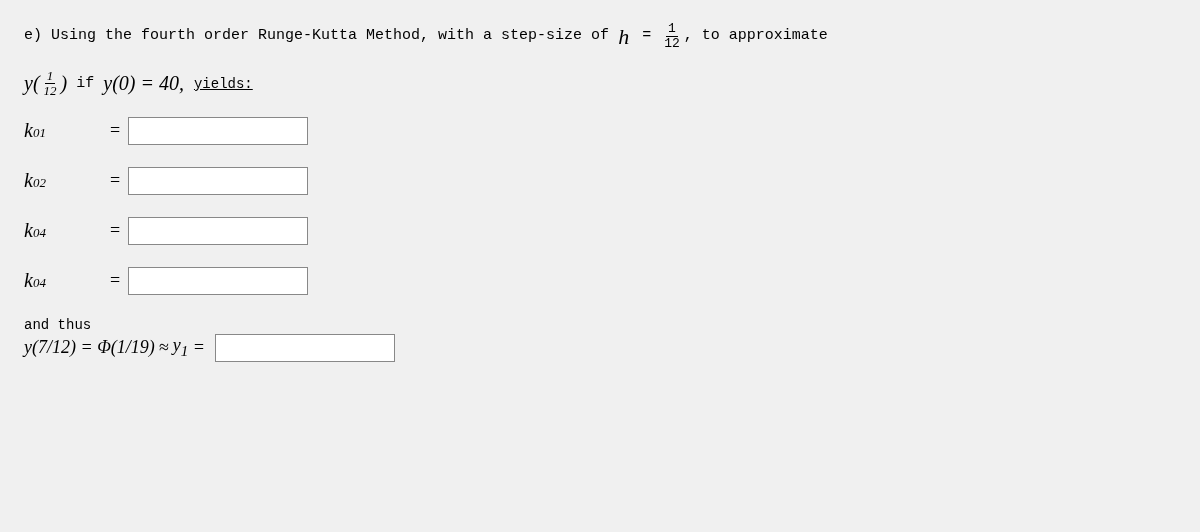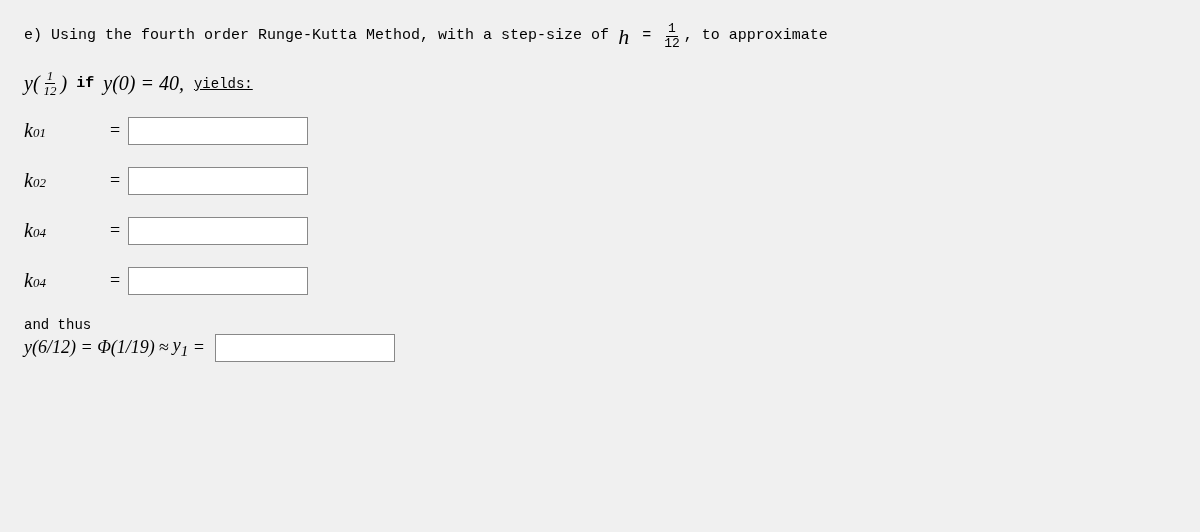--- a/index.html
+++ b/index.html
@@ -171,21 +171,21 @@
   </div>
 
   <div class="line2">
     <span class="italic-serif" style="font-size:20px;">y</span>
     <span style="font-size:20px; font-family:Georgia,'Times New Roman',serif;">(</span>
     <span class="fraction-inline" style="font-family:Georgia,'Times New Roman',serif; font-style:italic;">
       <span class="num">1</span>
       <span class="den">12</span>
     </span>
     <span style="font-size:20px; font-family:Georgia,'Times New Roman',serif;">)</span>
-    <span style="font-family:'Courier New',Courier,monospace; font-style:normal; font-size:15px;font-weight:bold;">&nbsp;if&nbsp;</span>
+    <span style="font-family:'Courier New',Courier,monospace; font-style:normal; font-size:15px;">&nbsp;if&nbsp;</span>
     <span class="italic-serif" style="font-size:20px;">y(0)</span>
     <span style="font-size:20px; font-family:Georgia,'Times New Roman',serif;">&nbsp;=&nbsp;40,</span>
     <span class="yields-label">yields:</span>
   </div>
 
   <div class="k-row">
     <span class="k-label">
       <span>k</span>
         <sub>01</sub>
     </span>
@@ -216,21 +216,21 @@
       <span>k</span>
         <sub>04</sub>
     </span>
     <span class="equals-sign">=</span>
     <input type="text" class="k-input" style="">
   </div>
 
   <div class="and-thus">and thus</div>
 
   <div class="final-row">
-    <span>y(6/12)</span>
+    <span>y(7/12)</span>
     <span>&nbsp;=&nbsp;</span>
     <span>Φ(1/19)</span>
     <span class="approx-sym">≈</span>
     <span>y<sub>1</sub></span>
     <span>&nbsp;=&nbsp;</span>
     <input type="text" class="final-input" style="">
   </div>
 
 </div>
 

